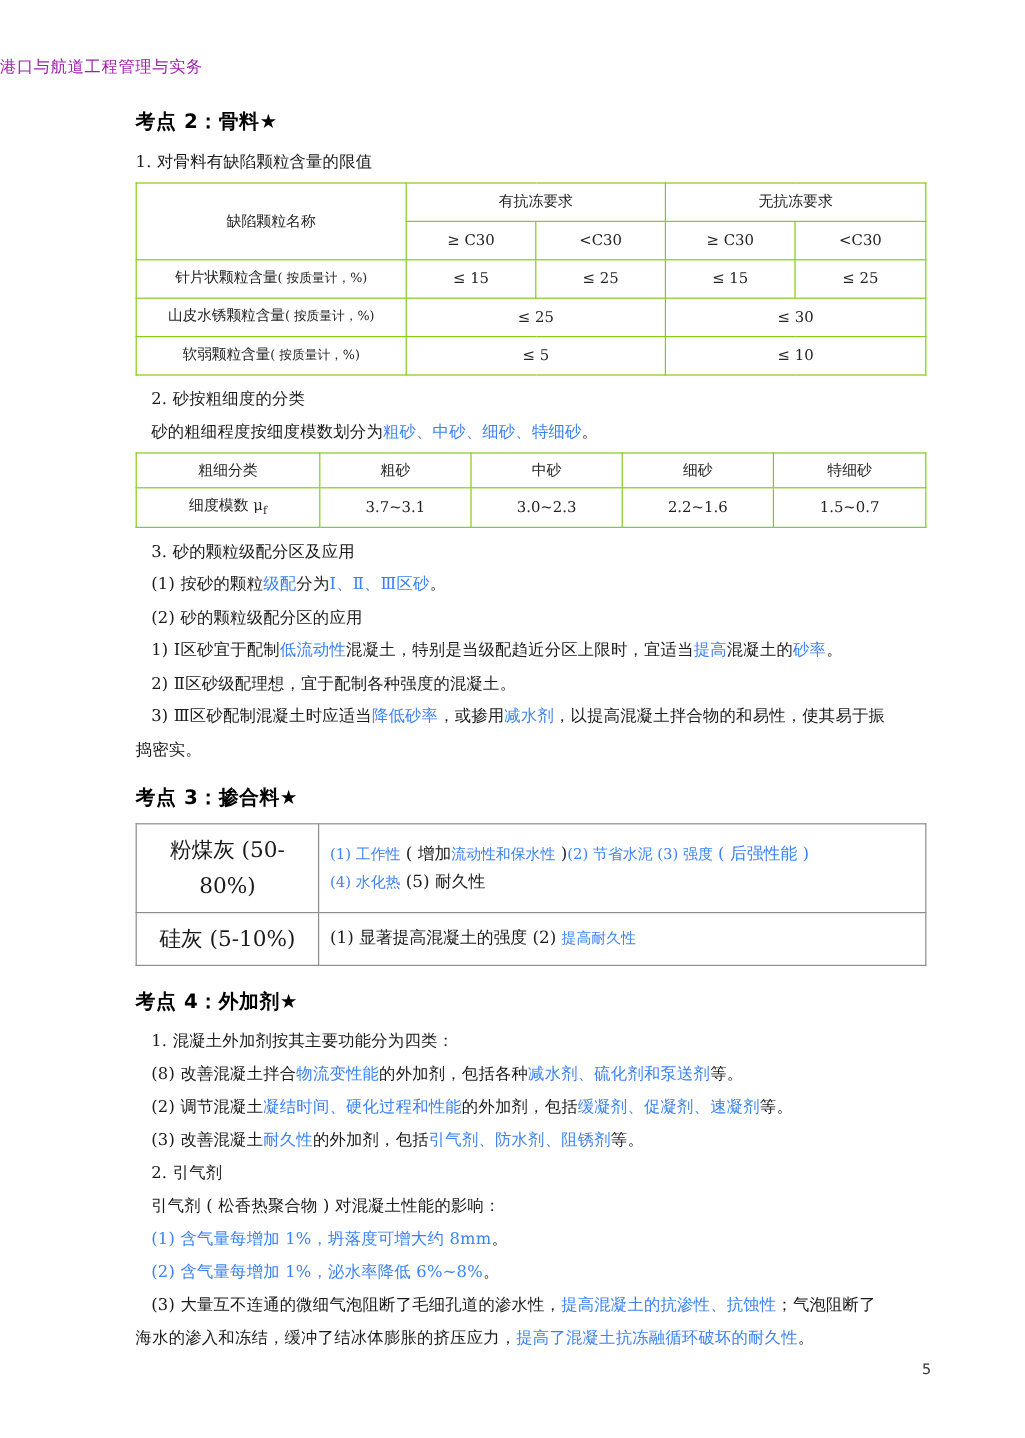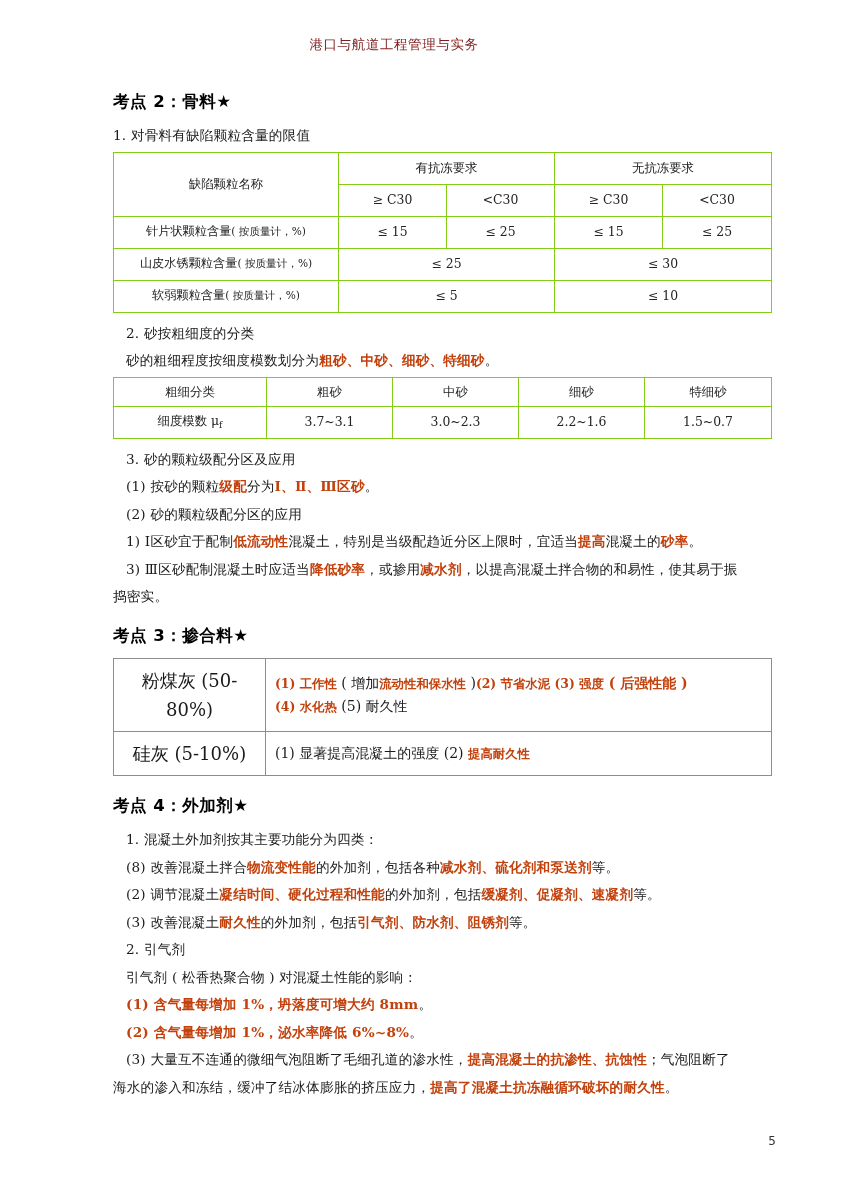--- a/index.html
+++ b/index.html
@@ -18,26 +18,26 @@
   .page {
     position: absolute;
     left: 0; top: 0;
     width: 854px;
     height: 1198px;
   }
   
   .doc-header {
     position: absolute;
     left: 0;
-    top: 36px;
+    top: 47px;
     width: 788px;
-    text-align: center;
+    text-align: left;
     font-size: 13.5px;
     letter-spacing: 0.6px;
-    color: #7f1d1d;
+    color: #a21caf;
     font-family: "DejaVu Sans", "Liberation Sans", sans-serif;
   }
   
   .content {
     position: absolute;
     left: 113px;
     top: 92px;
     width: 658px;
   }
   h2.kaodian {
@@ -52,21 +52,21 @@
   .kaodian.k3 { margin-top: 19px; }
   .kaodian.k4 { margin-top: 20px; }
   p.line {
     margin: 0 0 5.5px 0;
     font-size: 13.6px;
     line-height: 1.62;
     color: #1a1a1a;
     letter-spacing: 0.2px;
   }
   p.line.ind2 { padding-left: 13px; }
-  .red { color: #c2410c; font-weight: bold; }
+  .red { color: #3b82f6; font-weight: normal; }
   .wrapline { text-indent: 0; margin-left: -13px; }
 
   
   table.tbl {
     border-collapse: collapse;
     width: 658px;
     font-size: 12.4px;
     margin: 6px 0 9px 0;
     table-layout: fixed;
     color: #232323;
@@ -202,20 +202,21 @@
           <td>2.2~1.6</td>
           <td>1.5~0.7</td>
         </tr>
       </tbody>
     </table>
 
     <p class="line ind2">3. 砂的颗粒级配分区及应用</p>
     <p class="line ind2"><span>(1) 按砂的颗粒</span><span class="red">级配</span><span>分为</span><span class="red">Ⅰ、Ⅱ、Ⅲ区砂</span><span>。</span></p>
     <p class="line ind2">(2) 砂的颗粒级配分区的应用</p>
     <p class="line ind2"><span>1) Ⅰ区砂宜于配制</span><span class="red">低流动性</span><span>混凝土，特别是当级配趋近分区上限时，宜适当</span><span class="red">提高</span><span>混凝土的</span><span class="red">砂率</span><span>。</span></p>
+    <p class="line ind2">2) Ⅱ区砂级配理想，宜于配制各种强度的混凝土。</p>
     <p class="line ind2"><span>3) Ⅲ区砂配制混凝土时应适当</span><span class="red">降低砂率</span><span>，或掺用</span><span class="red">减水剂</span><span>，以提高混凝土拌合物的和易性，使其易于振</span></p>
     <p class="line wrapline">捣密实。</p>
 
     <h2 class="kaodian k3">考点 3：掺合料★</h2>
 
     <table class="t3">
       <colgroup>
           <col style="width:152px">
           <col style="width:506px">
         </colgroup>

